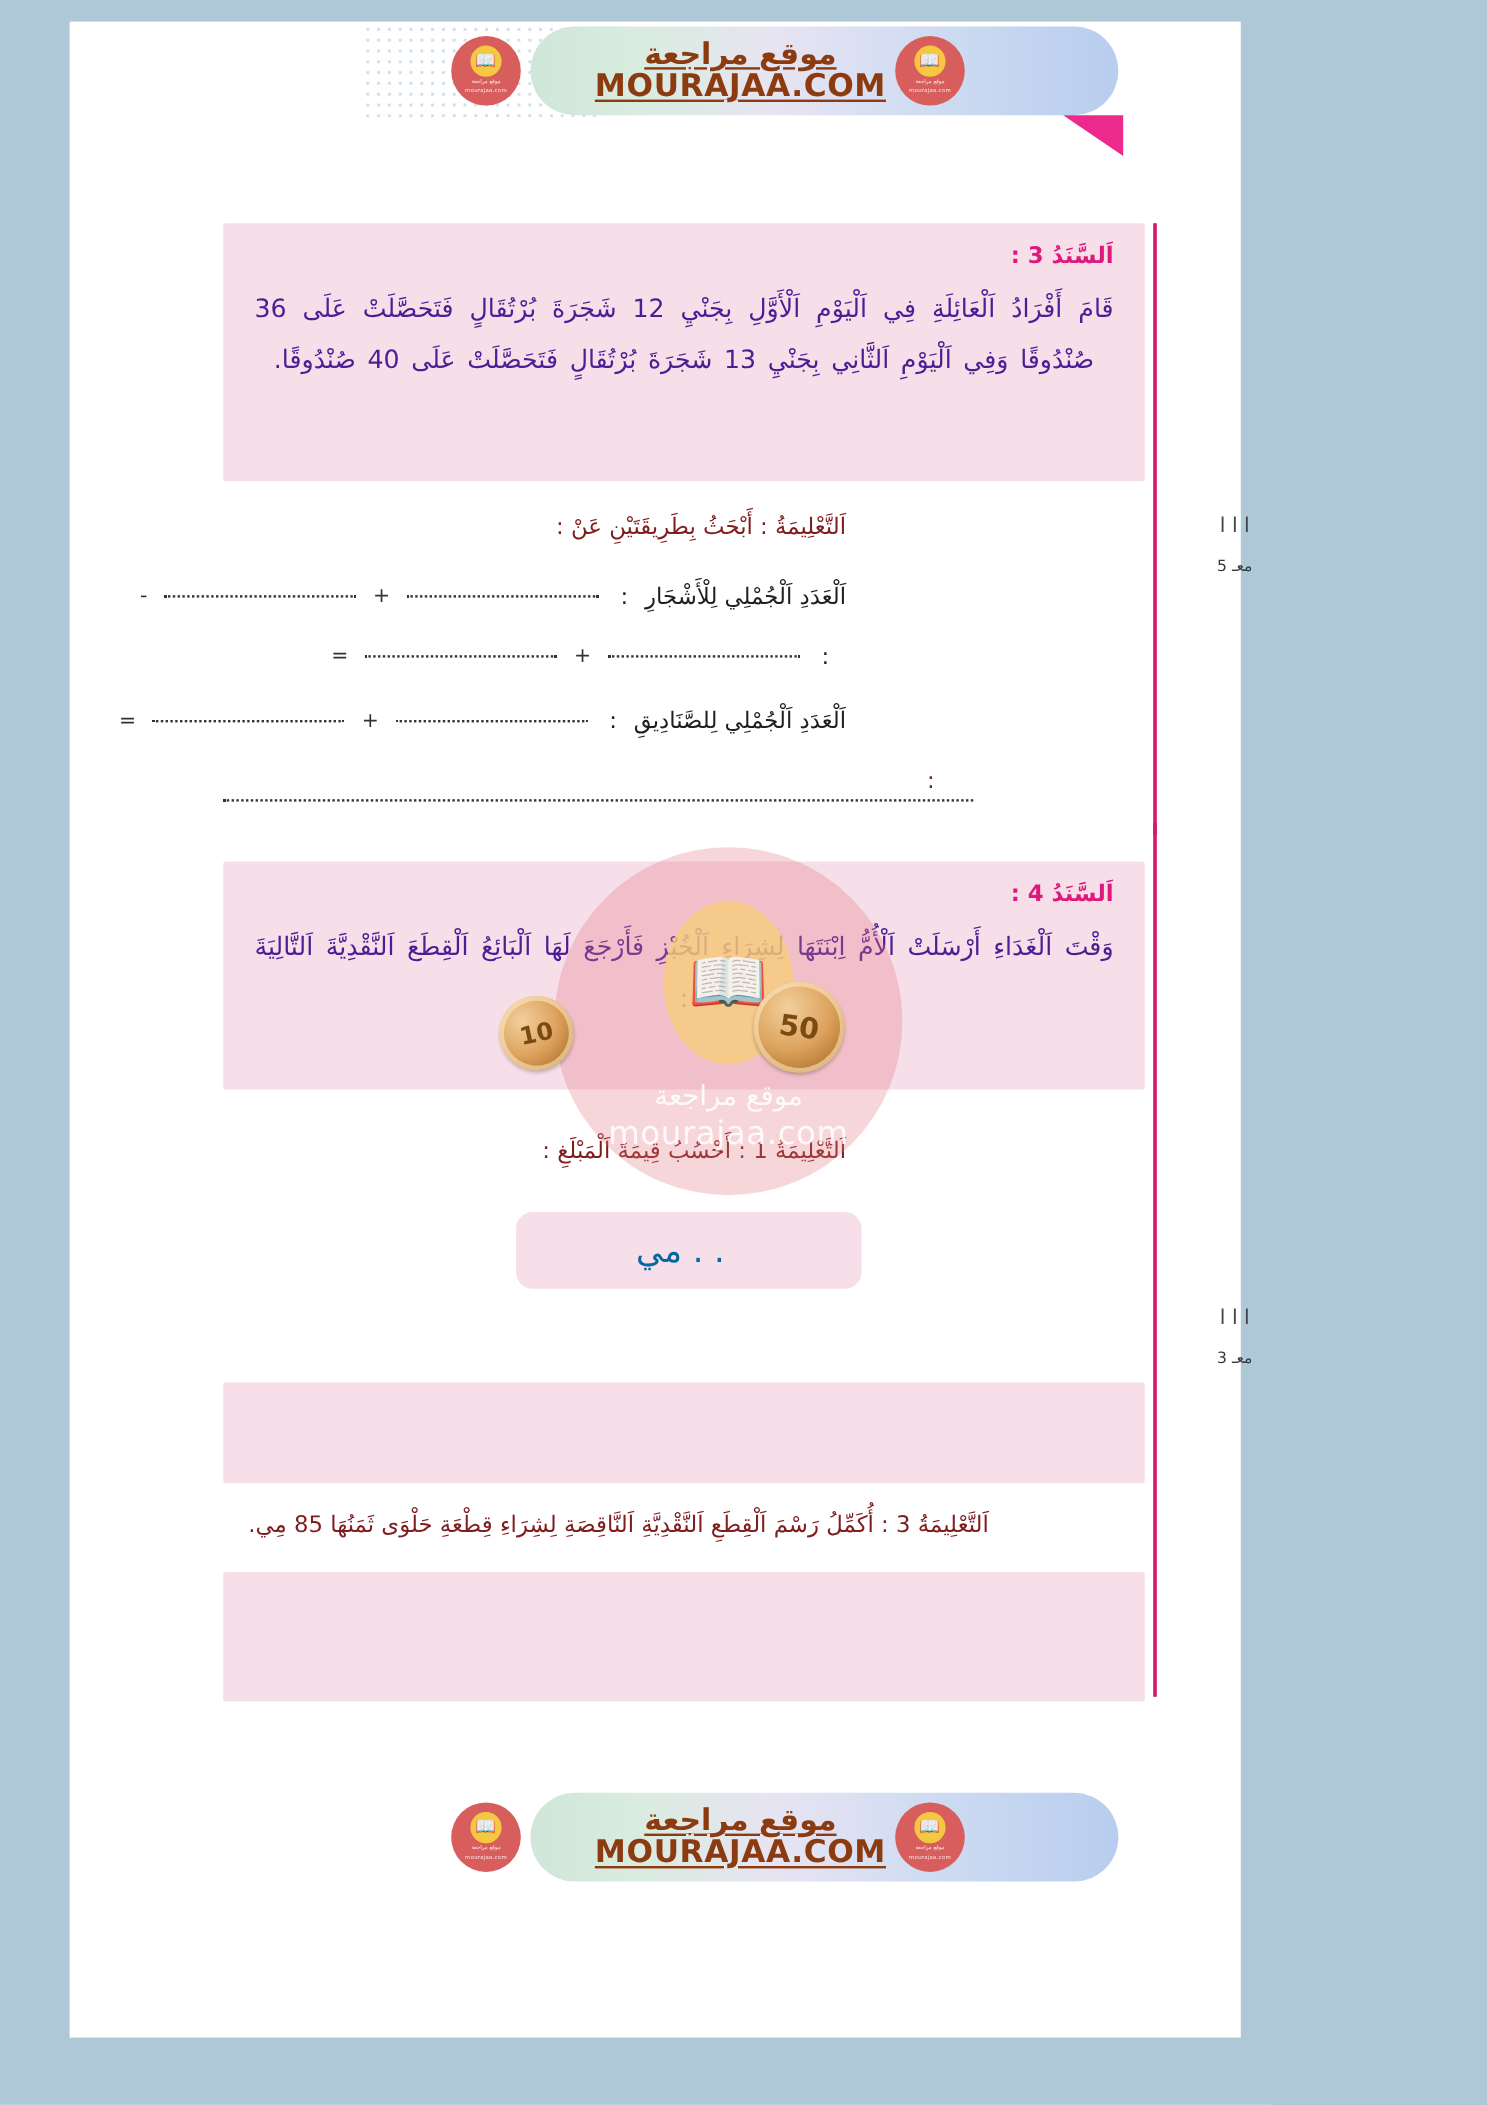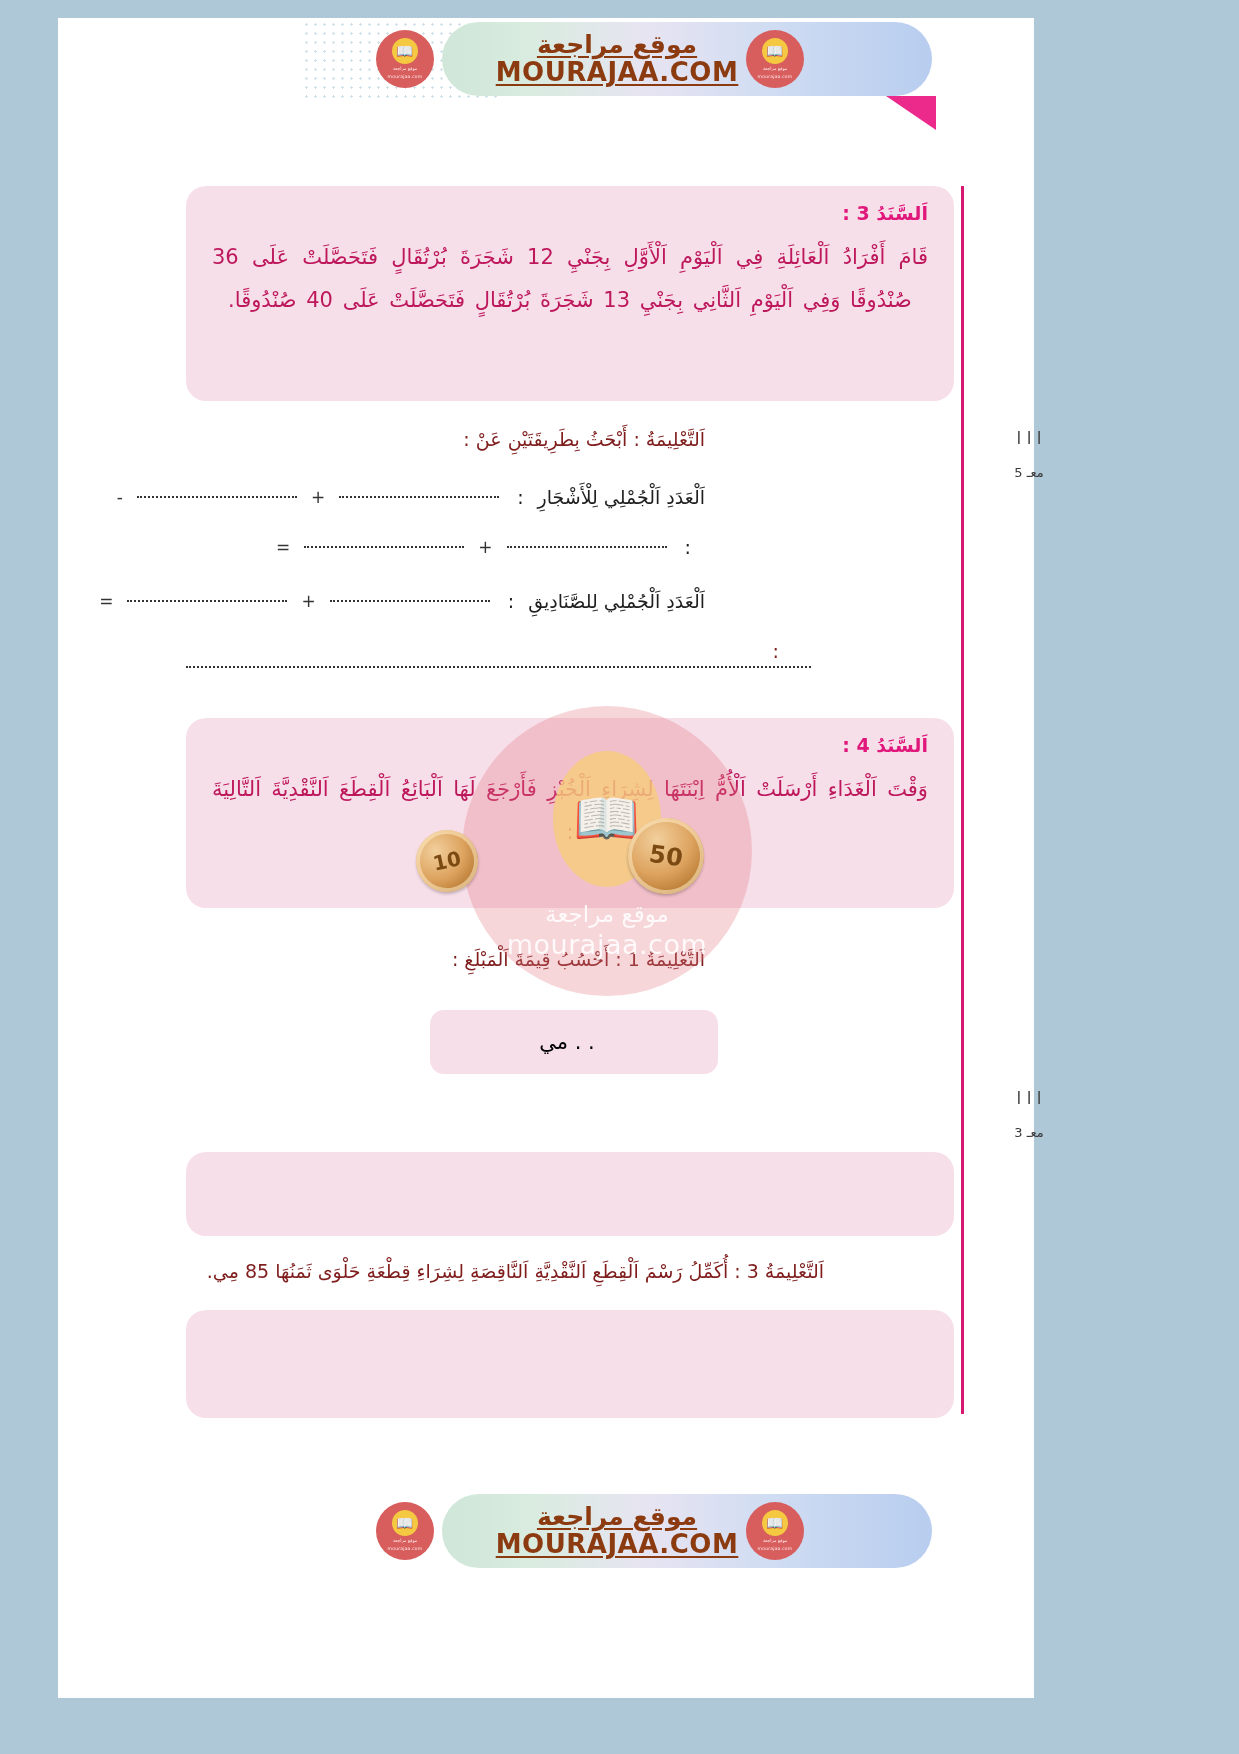--- a/index.html
+++ b/index.html
@@ -151,37 +151,37 @@
     font-size: 13px;
     margin-top: 18px;
     letter-spacing: .5px;
   }
   .marker-5 { left: 925px; top: 412px; }
   .marker-3 { left: 925px; top: 1072px; }
 
   
   .panel {
     background: #f7dfe9;
-    border-radius: 20px;
+    border-radius: 2px;
     box-sizing: border-box;
     direction: rtl;
   }
   .panel-sanad {
     padding: 16px 26px 22px 26px;
   }
   .sanad-title {
     color: #e0187b;
     font-size: 19px;
     font-weight: bold;
     text-align: right;
     margin-bottom: 12px;
     letter-spacing: .5px;
   }
   .sanad-body {
-    color: #be185d;
+    color: #4c1d95;
     font-size: 21px;
     line-height: 2.05;
     text-align: justify;
     text-align-last: center;
     word-spacing: 3px;
   }
 
   #sanad3-panel { position: absolute; left: 128px; top: 168px; width: 768px; height: 215px; }
   #sanad4-panel { position: absolute; left: 128px; top: 700px; width: 768px; height: 190px; }
 
@@ -291,22 +291,22 @@
     width: 288px;
     height: 64px;
     border-radius: 14px;
     background: #f7dfe9;
     display: flex;
     align-items: center;
     justify-content: center;
     direction: rtl;
   }
   .amount-text {
-    font-size: 21px;
-    color: #000000;
+    font-size: 28px;
+    color: #0369a1;
     letter-spacing: 14px;
     padding-right: 14px;
   }
 
   
   #answer-box-2 { position: absolute; left: 128px; top: 1134px; width: 768px; height: 84px; }
   #answer-box-3 { position: absolute; left: 128px; top: 1292px; width: 768px; height: 108px; }
 
   
   .page-number {

